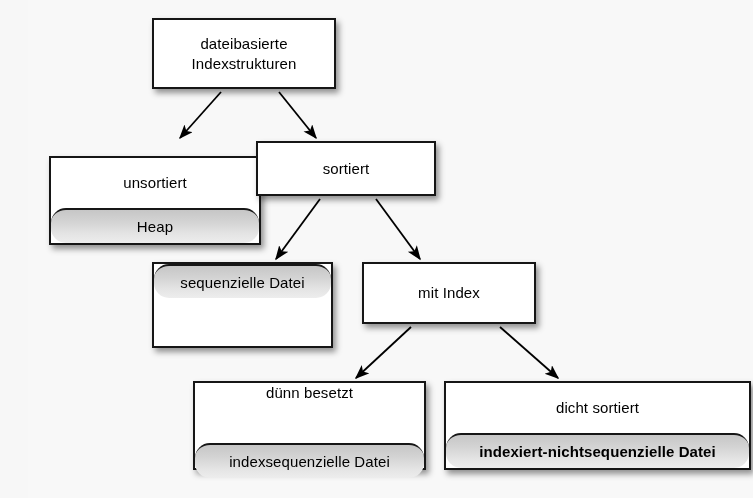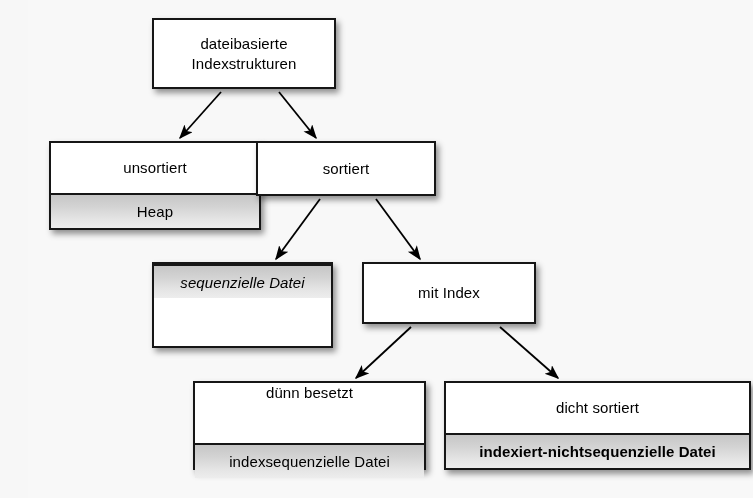--- a/index.html
+++ b/index.html
@@ -54,20 +54,21 @@
     background: linear-gradient(to bottom, #c6c6c6 0%, #d4d4d4 38%, #e4e4e4 72%, #ededed 100%);
     display: flex;
     align-items: center;
     justify-content: center;
     text-align: center;
     color: #000000;
     font-size: 15px;
     letter-spacing: 0.1px;
     padding: 0 8px;
     box-sizing: border-box;
+    border-radius: 15px;
   }
 </style>
 </head>
 <body>
 
 <div id="canvas">
   <svg id="edges" xmlns="http://www.w3.org/2000/svg">
     <defs>
       <marker id="arrowhead" markerWidth="9" markerHeight="9" refX="7.2" refY="3.1" orient="auto" markerUnits="strokeWidth">
         <path d="M0,0 L8,3.1 L0,6.2 L1.9,3.1 Z" fill="#000000"></path>
@@ -80,29 +81,29 @@
         <line x1="348" y1="199" x2="392" y2="259" stroke="#000000" stroke-width="1.8" marker-end="url(#arrowhead)"></line>
         <line x1="383" y1="327" x2="328" y2="378" stroke="#000000" stroke-width="1.8" marker-end="url(#arrowhead)"></line>
         <line x1="472" y1="327" x2="530" y2="378" stroke="#000000" stroke-width="1.8" marker-end="url(#arrowhead)"></line>
       </g>
   </svg>
   <div id="node-layer">
       <div class="node" style="left: 124px; top: 18px; width: 184px; height: 71px;">
         <div class="node-title">dateibasierte
 Indexstrukturen</div>
       </div>
-      <div class="node" style="left: 21px; top: 141px; width: 212px; height: 89px;">
+      <div class="node" style="left: 21px; top: 156px; width: 212px; height: 89px;">
         <div class="node-title">unsortiert</div>
         <div class="node-sub" style="height: 35px;">Heap</div>
       </div>
       <div class="node" style="left: 228px; top: 141px; width: 180px; height: 55px;">
         <div class="node-title">sortiert</div>
       </div>
       <div class="node" style="left: 124px; top: 262px; width: 181px; height: 86px;">
-        <div class="node-sub" style="height: 34px; font-style: italic;">sequenzielle Datei</div>
+        <div class="node-sub" style="height: 34px;">sequenzielle Datei</div>
       </div>
       <div class="node" style="left: 334px; top: 262px; width: 174px; height: 62px;">
         <div class="node-title">mit Index</div>
       </div>
       <div class="node" style="left: 165px; top: 381px; width: 233px; height: 89px; gap: 40px;">
         <div class="node-title">dünn besetzt</div>
         <div class="node-sub" style="height: 35px;">indexsequenzielle Datei</div>
       </div>
       <div class="node" style="left: 416px; top: 381px; width: 307px; height: 89px;">
         <div class="node-title">dicht sortiert</div>

